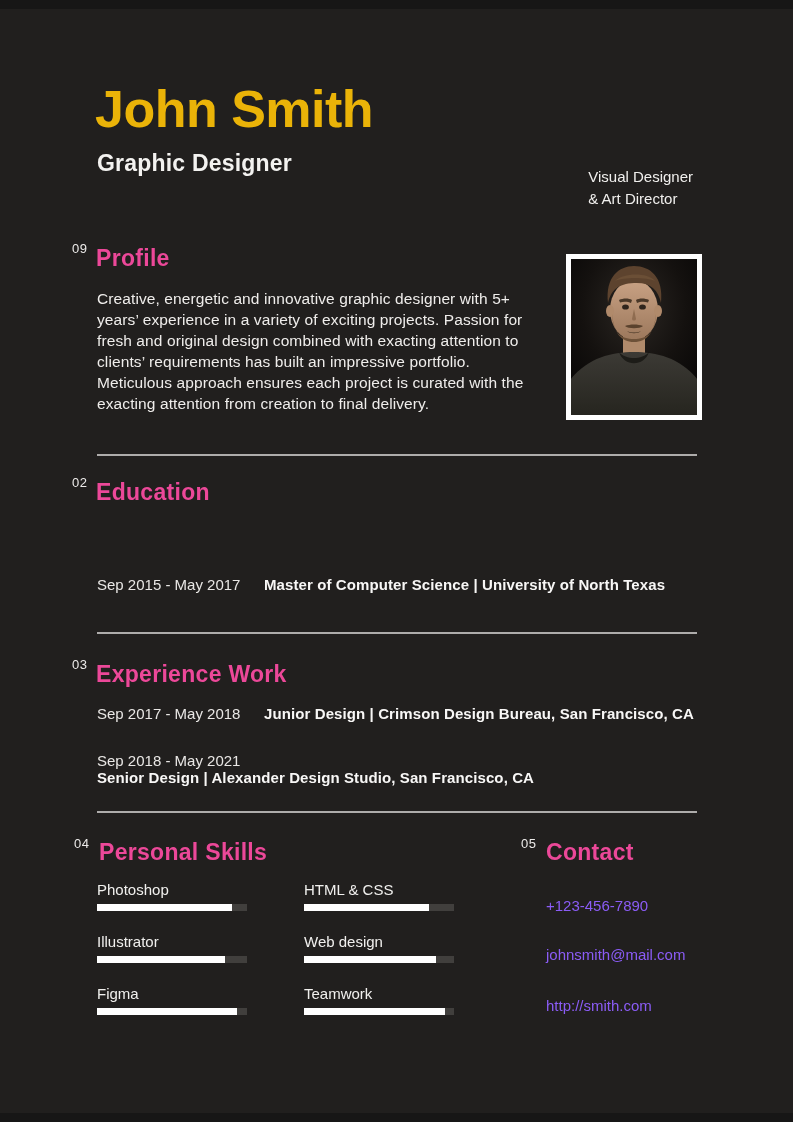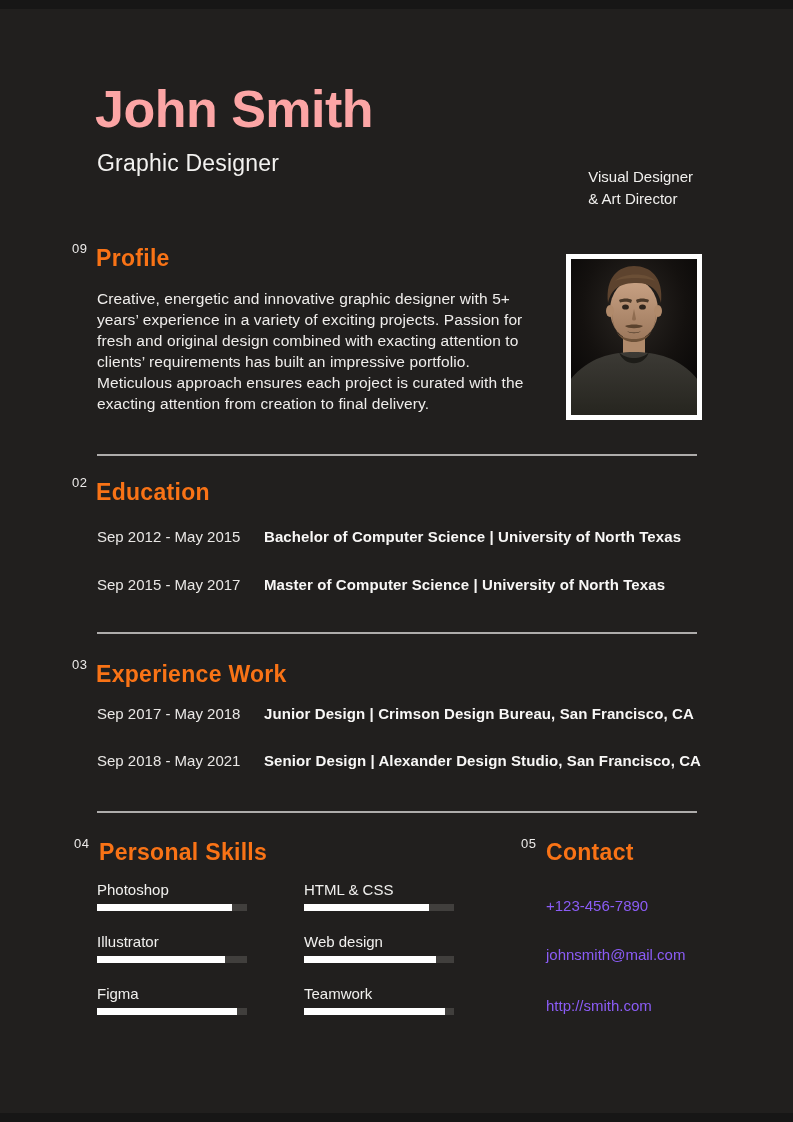--- a/index.html
+++ b/index.html
@@ -2,27 +2,27 @@
 <html><head>
 <meta charset="utf-8">
 <style>
   html,body{margin:0;padding:0;background:#211F1E;}
   .page{position:relative;width:793px;height:1122px;background:#211F1E;overflow:hidden;
         font-family:"Liberation Sans",sans-serif;color:#F2F1EF;}
   .edge-strip{position:absolute;left:0;width:793px;height:9px;background:#171616;}
   .edge-top{top:0;} .edge-bottom{bottom:0;}
 
   .name{position:absolute;left:95px;top:80px;font-size:52px;line-height:58px;
-        font-weight:700;color:#fca5a5;letter-spacing:-0.5px;white-space:nowrap;}
-  .job-title{position:absolute;left:97px;top:150px;font-size:23px;color:#F3F2F0;letter-spacing:.2px;}
+        font-weight:700;color:#eab308;letter-spacing:-0.5px;white-space:nowrap;}
+  .job-title{position:absolute;left:97px;top:150px;font-size:23px;color:#F3F2F0;letter-spacing:.2px;font-weight:bold;}
   .tagline{position:absolute;right:100px;top:166px;text-align:left;font-size:15px;
            line-height:21.5px;color:#F0EFED;}
 
   .sec-num{position:absolute;font-size:13px;color:#ECEAE9;letter-spacing:.5px;}
-  .sec-head{position:absolute;font-size:23px;font-weight:700;color:#f97316;letter-spacing:.3px;white-space:nowrap;}
+  .sec-head{position:absolute;font-size:23px;font-weight:700;color:#ec4899;letter-spacing:.3px;white-space:nowrap;}
 
   .profile-body{position:absolute;left:97px;top:288px;width:452px;font-size:15.5px;
                 line-height:21px;color:#EFEDEB;letter-spacing:.1px;}
 
   .photo-frame{position:absolute;left:566px;top:254px;width:136px;height:166px;
                background:#FFFFFF;padding:5px;box-sizing:border-box;}
   .photo-frame svg{display:block;width:126px;height:156px;}
 
   .divider{position:absolute;left:97px;width:600px;height:2px;background:#AEACAB;}
 
@@ -91,38 +91,34 @@
       <path d="M 41 55 C 43 74 50 83 63 83 C 76 83 83 74 85 55 C 84 74 76 80 63 80 C 50 80 42 74 41 55 Z" fill="#6d5138"></path>
       <path d="M 54 67 C 59 65 67 65 72 67 C 69 70 57 70 54 67 Z" fill="#5a422d"></path>
       <path d="M 56 72 C 60 74 66 74 70 72 C 67 75 59 75 56 72 Z" fill="#3f2f20"></path>
     </svg>
   </div>
 
   <div class="divider" style="top:454px;"></div>
 
   <div class="sec-num" style="left:72px;top:475px;">02</div>
   <div class="sec-head" style="left:96px;top:479px;">Education</div>
-  <div class="entry-row" style="top:528px;">
-    <div class="dates">Sep 2012 - May 2015</div>
-    <div class="detail">Bachelor of Computer Science | University of North Texas</div>
-  </div>
   <div class="entry-row" style="top:576px;justify-content:flex-end;">
     <div class="dates">Sep 2015 - May 2017</div>
     <div class="detail">Master of Computer Science | University of North Texas</div>
   </div>
 
   <div class="divider" style="top:632px;"></div>
 
   <div class="sec-num" style="left:72px;top:657px;">03</div>
   <div class="sec-head" style="left:96px;top:661px;">Experience Work</div>
   <div class="entry-row" style="top:705px;">
     <div class="dates">Sep 2017 - May 2018</div>
     <div class="detail">Junior Design | Crimson Design Bureau, San Francisco, CA</div>
   </div>
-  <div class="entry-row" style="top:752px;">
+  <div class="entry-row" style="top:752px;flex-direction:column;">
     <div class="dates">Sep 2018 - May 2021</div>
     <div class="detail">Senior Design | Alexander Design Studio, San Francisco, CA</div>
   </div>
 
   <div class="divider" style="top:811px;"></div>
 
   <div class="sec-num" style="left:74px;top:836px;">04</div>
   <div class="sec-head" style="left:99px;top:839px;">Personal Skills</div>
   <div class="skills-grid">
     <div class="skill">

